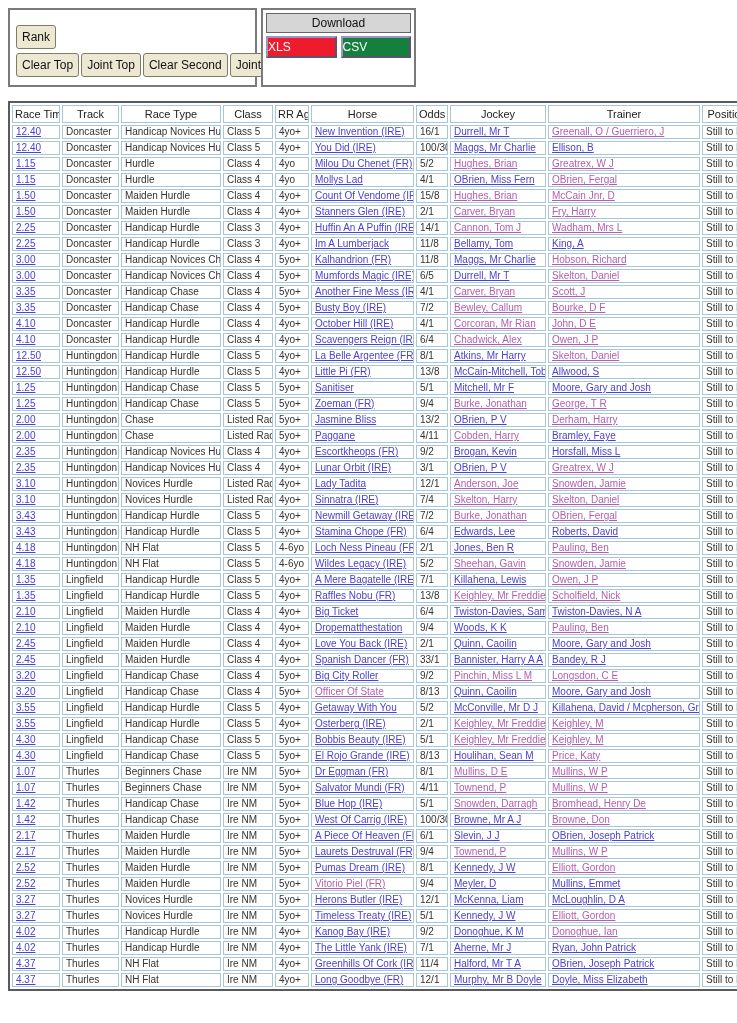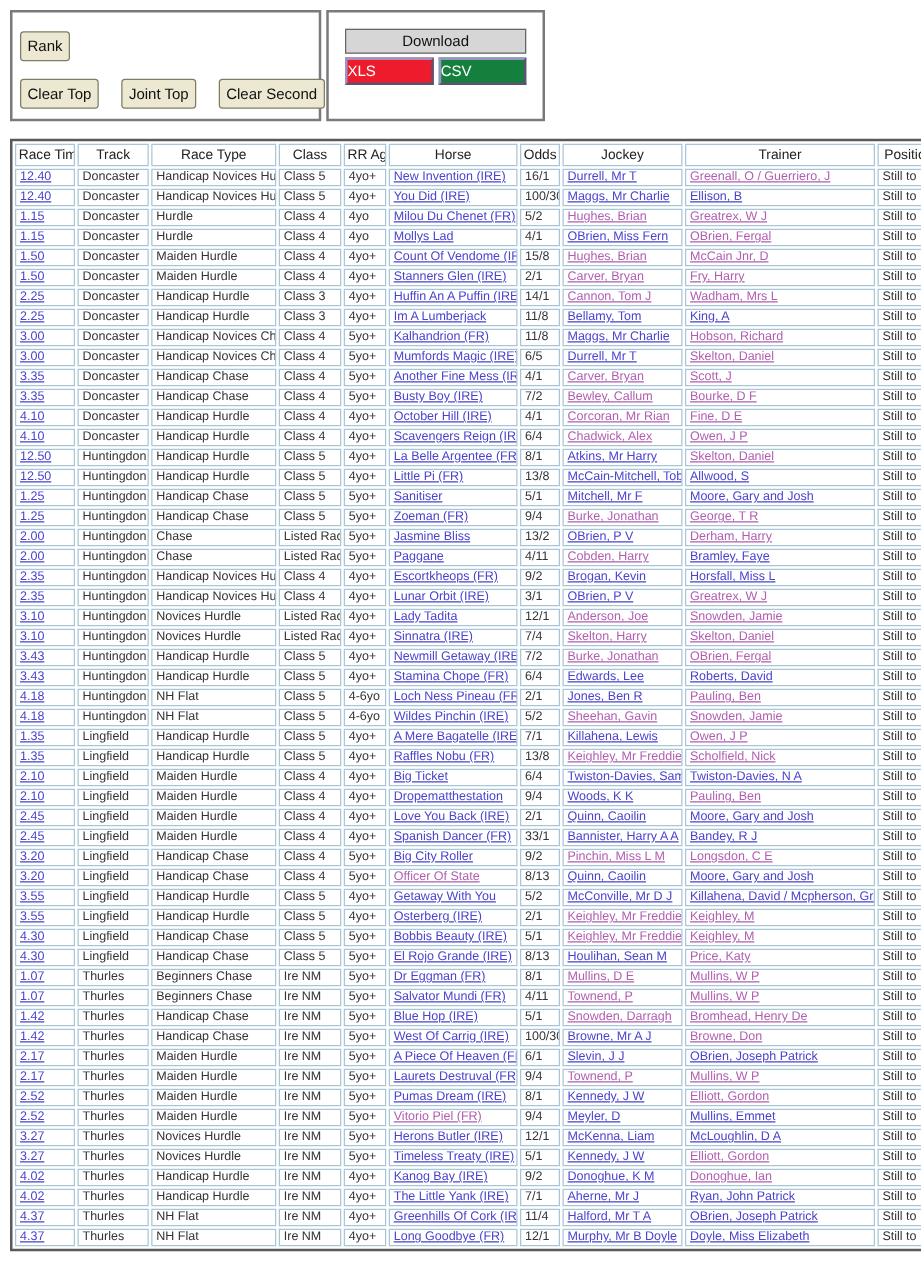--- a/index.html
+++ b/index.html
@@ -3,24 +3,24 @@
 <meta charset="utf-8">
 <style>
   html,body{margin:0;padding:0;background:#fff;}
   body{width:737px;font-family:"Liberation Sans",sans-serif;color:#222;}
   .page{padding:8px;}
   .top-row{display:flex;gap:4px;margin-bottom:14px;align-items:stretch;}
   .criteria-box{width:233px;border:2px solid #7a7a7a;padding:6px 6px 8px 6px;background:#fff;}
   .criteria-text{font-size:12px;line-height:15px;color:#222;}
   .criteria-text b{font-weight:bold;}
   .btn-row{margin-top:9px;}
-  .btn-row2{margin-top:14px;display:flex;gap:18px;}
+  .btn-row2{margin-top:4px;display:flex;gap:2px;}
   .ctl-btn{background:#ece8d2;border:1px solid #7d7d64;border-radius:3px;font-size:12px;
            padding:4px 5px;font-family:"Liberation Sans",sans-serif;color:#111;cursor:pointer;white-space:nowrap;text-align:center;}
-  .download-box{width:147px;border:2px solid #7a7a7a;padding:12px;background:#fff;display:flex;flex-direction:column;}
+  .download-box{width:147px;border:2px solid #7a7a7a;padding:2px;background:#fff;display:flex;flex-direction:column;}
   .download-header{border:1px solid #666;background:#d6d6d6;text-align:center;font-size:12px;padding:2px 0;margin:1px;color:#111;}
   .download-buttons{display:flex;gap:4px;margin:2px 1px;}
   .dl-btn{flex:1;font-weight:normal;color:#fff;font-size:12px;padding:2px 0;border:2px outset #9c93c6;
           cursor:pointer;font-family:"Liberation Sans",sans-serif;}
   table.races{border-collapse:separate;border-spacing:2px;border:2px solid #5a5a5a;background:#fff;width:722px;table-layout:fixed;}
   table.races th{border:1px solid #a9c6d8;font-weight:normal;font-size:11px;color:#222;padding:2px 2px;
                  text-align:center;white-space:nowrap;overflow:hidden;background:#fff;}
   table.races td{border:1px solid #a9c6d8;font-size:10px;line-height:10px;color:#333;padding:1px 3px;
                  text-align:left;white-space:nowrap;overflow:hidden;background:#fff;}
   table.races a{color:var(--link-blue,#4943ce);text-decoration:underline;cursor:pointer;}
@@ -229,21 +229,21 @@
         </tr>
         <tr>
           <td><a>4.10</a></td>
           <td>Doncaster</td>
           <td>Handicap Hurdle</td>
           <td>Class 4</td>
           <td>4yo+</td>
           <td><a>October Hill (IRE)</a></td>
           <td>4/1</td>
           <td><a class="visited">Corcoran, Mr Rian</a></td>
-          <td><a class="visited">Fine, D E</a></td>
+          <td><a class="visited">John, D E</a></td>
           <td>Still to Run</td>
         </tr>
         <tr>
           <td><a>4.10</a></td>
           <td>Doncaster</td>
           <td>Handicap Hurdle</td>
           <td>Class 4</td>
           <td>4yo+</td>
           <td><a>Scavengers Reign (IRE)</a></td>
           <td>6/4</td>
@@ -406,21 +406,21 @@
           <td><a>Jones, Ben R</a></td>
           <td><a class="visited">Pauling, Ben</a></td>
           <td>Still to Run</td>
         </tr>
         <tr>
           <td><a>4.18</a></td>
           <td>Huntingdon</td>
           <td>NH Flat</td>
           <td>Class 5</td>
           <td>4-6yo</td>
-          <td><a>Wildes Pinchin (IRE)</a></td>
+          <td><a>Wildes Legacy (IRE)</a></td>
           <td>5/2</td>
           <td><a class="visited">Sheehan, Gavin</a></td>
           <td><a class="visited">Snowden, Jamie</a></td>
           <td>Still to Run</td>
         </tr>
         <tr>
           <td><a>1.35</a></td>
           <td>Lingfield</td>
           <td>Handicap Hurdle</td>
           <td>Class 5</td>

